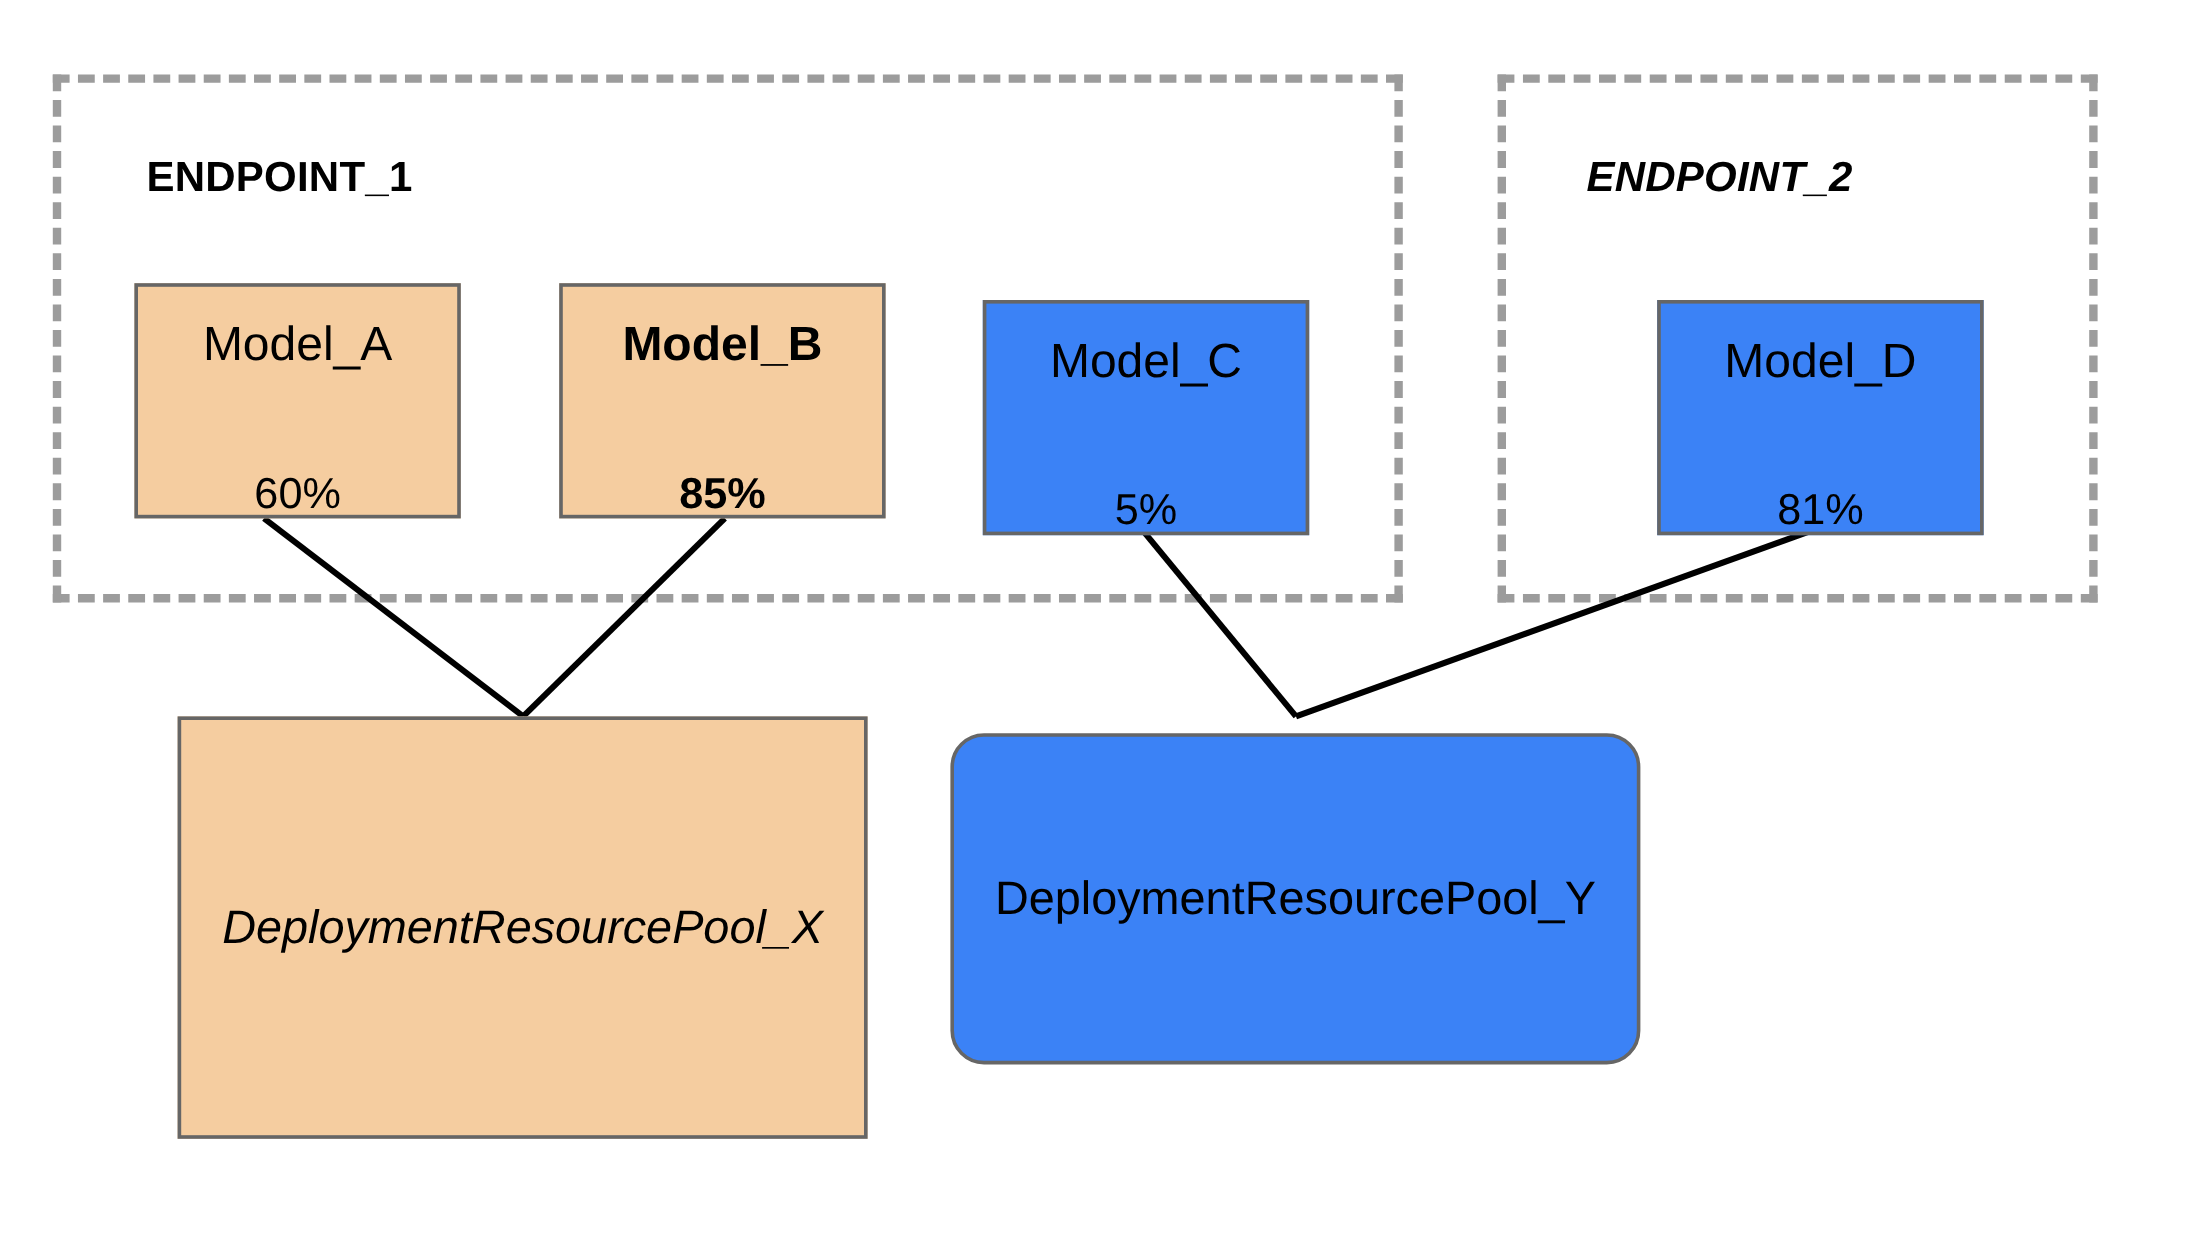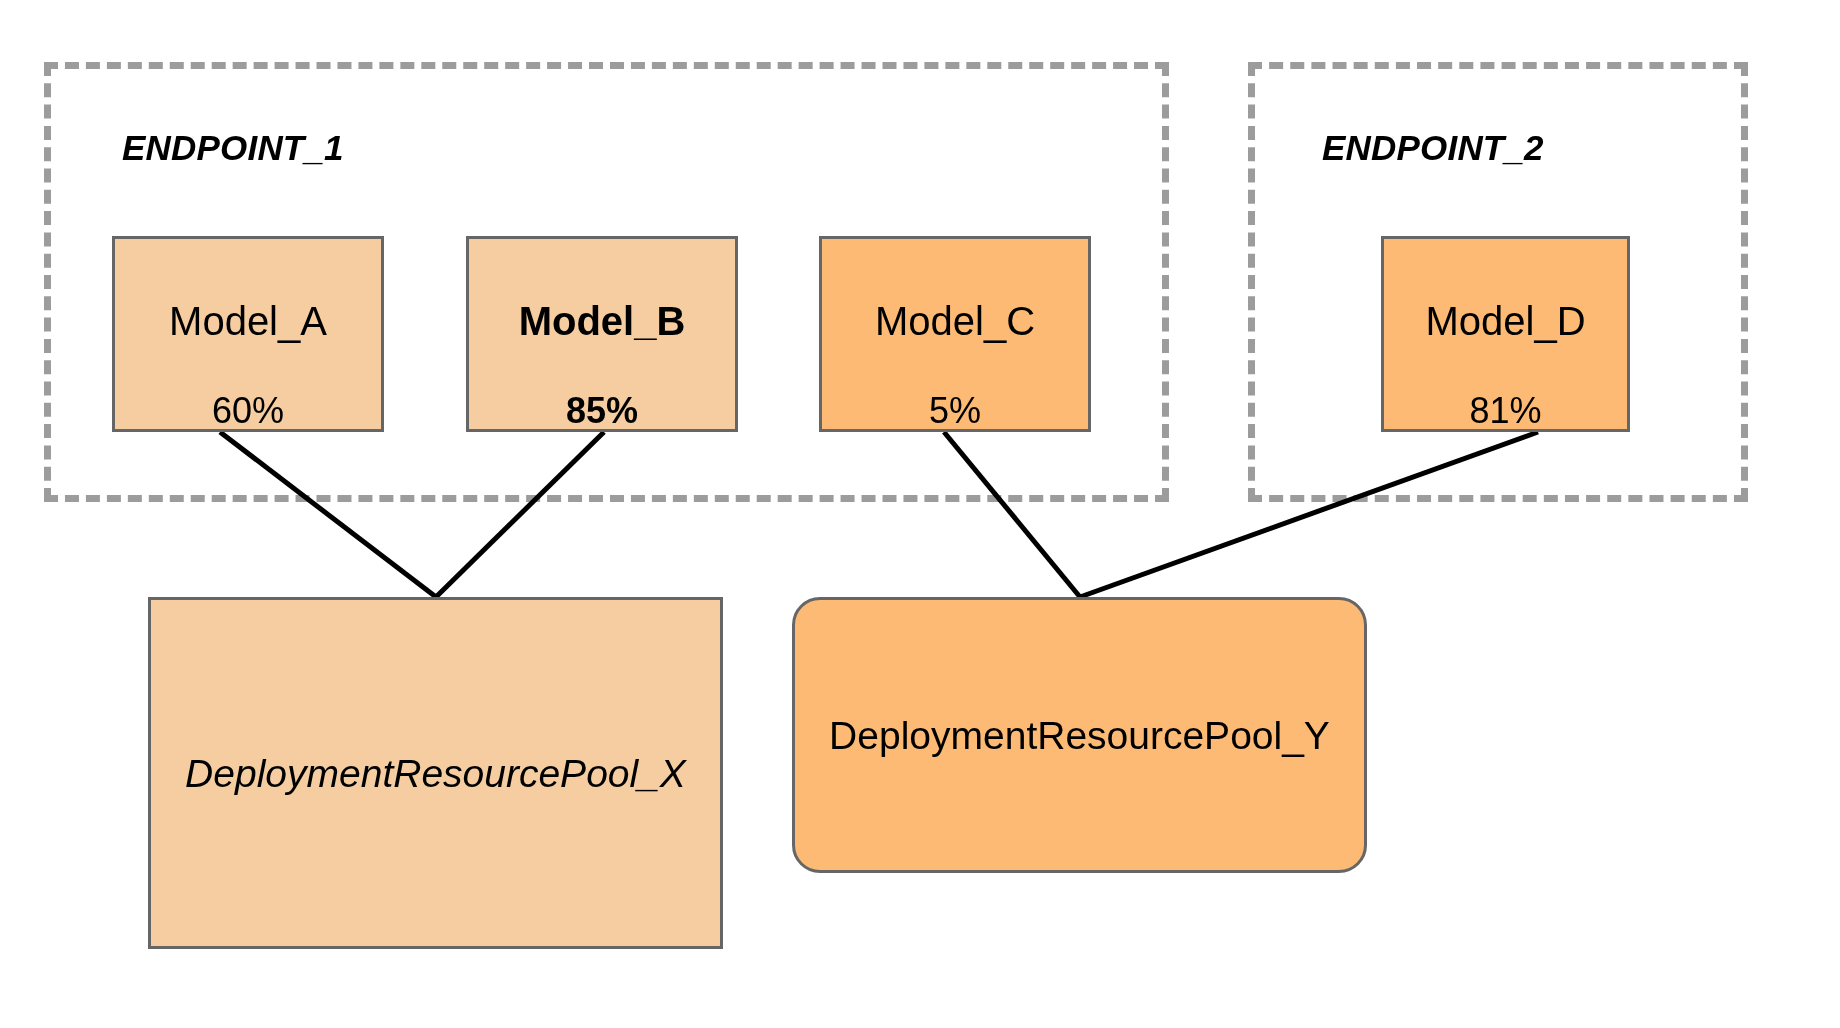--- a/index.html
+++ b/index.html
@@ -27,21 +27,21 @@
   #endpoint-2 { left: 1248px; top: 62px;  width: 500px;  height: 440px; }
 
   .endpoint-title {
     position: absolute;
     font-size: 35px;
     font-weight: bold;
     color: #000000;
     letter-spacing: 0.2px;
     white-space: nowrap;
   }
-  #endpoint-1-title { left: 122px;  top: 128px; font-style: italic; }
+  #endpoint-1-title { left: 122px;  top: 128px; }
   #endpoint-2-title { left: 1322px; top: 128px; font-style: italic; }
 
   
   #links {
     position: absolute;
     left: 0; top: 0;
     width: 1840px;
     height: 1028px;
     pointer-events: none;
   }
@@ -55,24 +55,24 @@
   .node {
     position: absolute;
     box-sizing: border-box;
     border: 3px solid #666666;
     display: flex;
     flex-direction: column;
     align-items: center;
     color: #000000;
   }
   .node.orange { background: #f5cda0; }
-  .node.blue   { background: #fdba74; }
+  .node.blue   { background: #3b82f6; margin-top: 14px; }
 
   .model-node {
-    justify-content: flex-end;
+    justify-content: space-between;
   }
   .model-name {
     font-size: 40px;
     line-height: 1;
     margin-top: 28px;
     white-space: nowrap;
   }
   .model-pct {
     font-size: 36px;
     line-height: 1;
@@ -86,21 +86,21 @@
   .pool-name {
     font-size: 39px;
     line-height: 1;
     white-space: nowrap;
   }
 
   
   #model-a { left: 112px;  top: 236px; width: 272px; height: 196px; }
   #model-b { left: 466px;  top: 236px; width: 272px; height: 196px; font-weight: bold; }
   #model-c { left: 819px;  top: 236px; width: 272px; height: 196px; }
-  #model-d { left: 1381px; top: 236px; width: 249px; height: 196px; }
+  #model-d { left: 1381px; top: 236px; width: 272px; height: 196px; }
 
   #pool-x { left: 148px; top: 597px; width: 575px; height: 352px; font-style: italic; }
   #pool-y { left: 792px; top: 597px; width: 575px; height: 276px; border-radius: 28px; }
 </style>
 </head>
 <body>
 
 <div id="canvas">
 
   <div class="endpoint-group" id="endpoint-1"></div>

